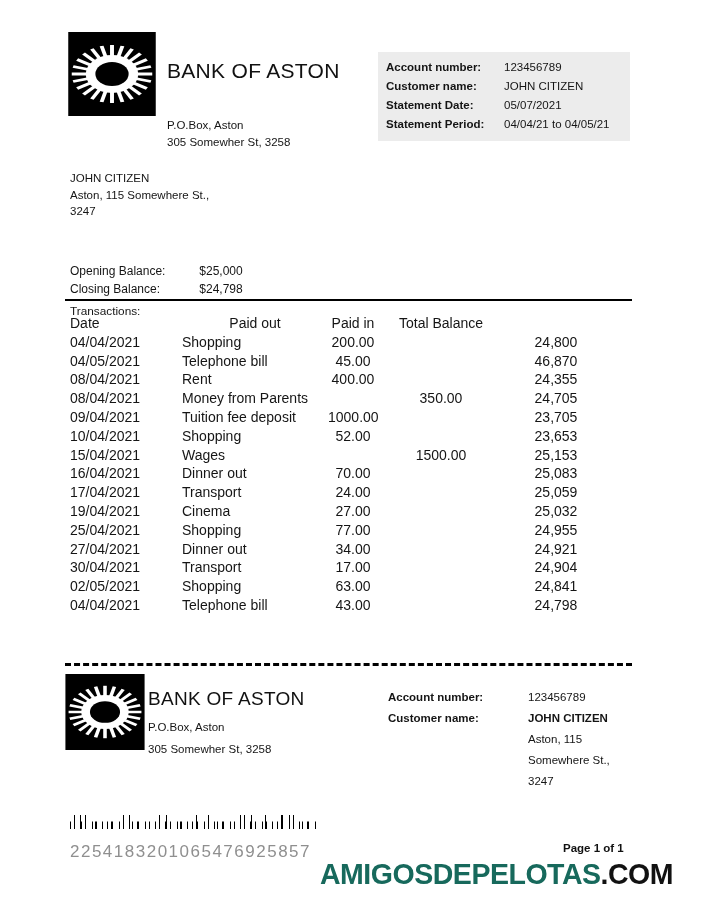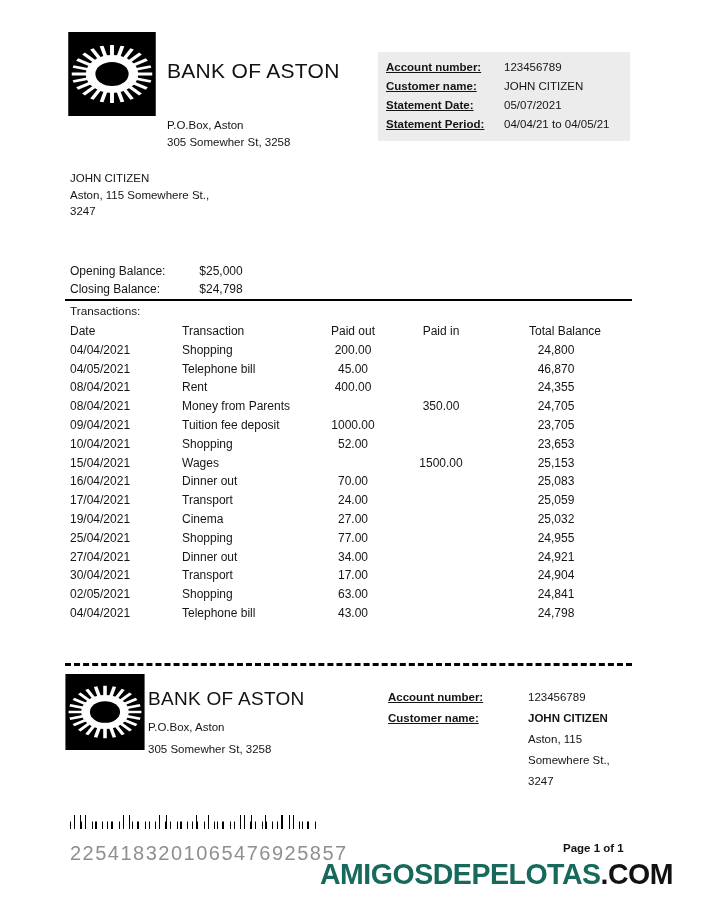--- a/index.html
+++ b/index.html
@@ -13,44 +13,44 @@
   .logo-footer{position:absolute;left:64px;top:670px;width:82px;height:76px;}
   .bank-name{position:absolute;left:167px;top:55px;font-size:21px;letter-spacing:.3px;color:#111;}
   .bank-name-footer{position:absolute;left:148px;top:684px;font-size:19px;letter-spacing:.3px;color:#111;}
   .bank-address{position:absolute;left:167px;top:113px;font-size:11.5px;line-height:17px;}
   .bank-address-footer{position:absolute;left:148px;top:712px;font-size:11.5px;line-height:22px;}
   .info-panel{
     position:absolute;left:378px;top:48px;width:236px;
     background:#ececec;padding:6px 8px 7px 8px;font-size:11.5px;line-height:19px;
   }
   .info-row{display:flex;}
-  .info-label{font-weight:bold;width:118px;flex:0 0 auto;text-decoration:underline;}
+  .info-label{font-weight:bold;width:118px;flex:0 0 auto;}
   .info-value{white-space:nowrap;}
   
   .recipient{position:absolute;left:70px;top:166px;font-size:11.5px;line-height:16.5px;}
   
   .balances{position:absolute;left:70px;top:258px;font-size:12px;line-height:18px;}
   .bal-label{display:inline-block;width:126px;}
   .rule{position:absolute;left:65px;top:295px;width:567px;height:2px;background:#000;}
   .tx-label{position:absolute;left:70px;top:300px;font-size:11.8px;}
   
-  .table{position:absolute;left:70px;top:318px;width:556px;font-size:12px;}
+  .table{position:absolute;left:70px;top:310px;width:556px;font-size:14px;}
   .trow{display:grid;grid-template-columns:112px 146px 50px 126px 122px;line-height:18.8px;}
   .c-out,.c-in,.c-bal{text-align:center;}
   .trow .c-bal{padding-right:18px;}
   .thead .c-bal{padding-right:0;}
   
   .dashed{position:absolute;left:65px;top:659px;width:567px;border-top:3px dashed #000;}
   
   .footer-info{position:absolute;left:388px;top:683px;font-size:11.5px;line-height:21px;}
   .footer-info .info-label{width:140px;}
   .f-name{font-weight:bold;}
   
   .barcode{position:absolute;left:70px;top:810px;}
-  .refnum{position:absolute;left:70px;top:838px;font-size:20px;letter-spacing:1.5px;color:#8f8f8f;}
+  .refnum{position:absolute;left:70px;top:838px;font-size:17px;letter-spacing:1.5px;color:#8f8f8f;}
   .pageind{position:absolute;left:563px;top:838px;font-size:11.5px;color:#111;font-weight:bold;}
   .watermark{
     position:absolute;left:320px;top:853px;font-size:30px;font-weight:bold;
     letter-spacing:-.5px;transform:scaleX(.95);transform-origin:left;white-space:nowrap;
   }
   .wm-main{color:#17695c;}
   .wm-suffix{color:#111;}
 </style>
 </head>
 <body>
@@ -121,21 +121,20 @@
       <span>$24,798</span>
     </div>
   </div>
 
   <div class="rule"></div>
   <div class="tx-label">Transactions:</div>
 
   <div class="table">
     <div class="trow thead">
       <span>Date</span>
-      <span>Transaction</span>
       <span class="c-out">Paid out</span>
       <span class="c-in">Paid in</span>
       <span class="c-bal">Total Balance</span>
     </div>
     <div>
 
         <div class="trow">
           <span>04/04/2021</span>
           <span>Shopping</span>
           <span class="c-out">200.00</span>

